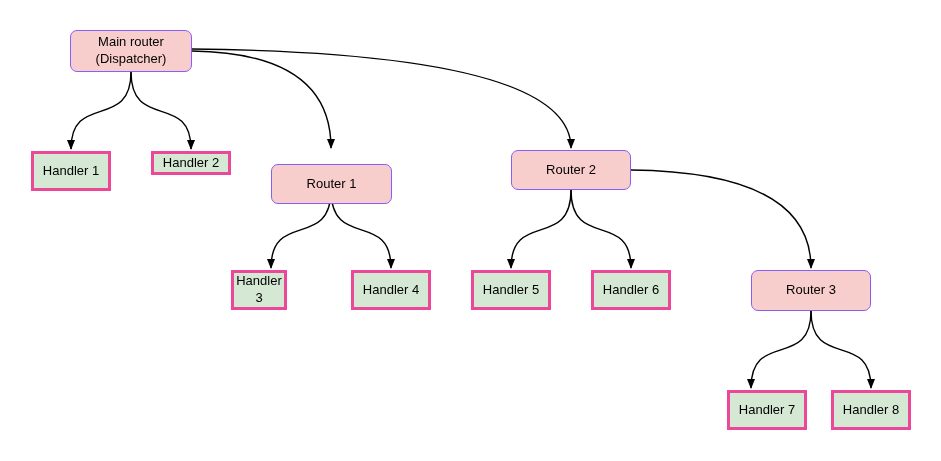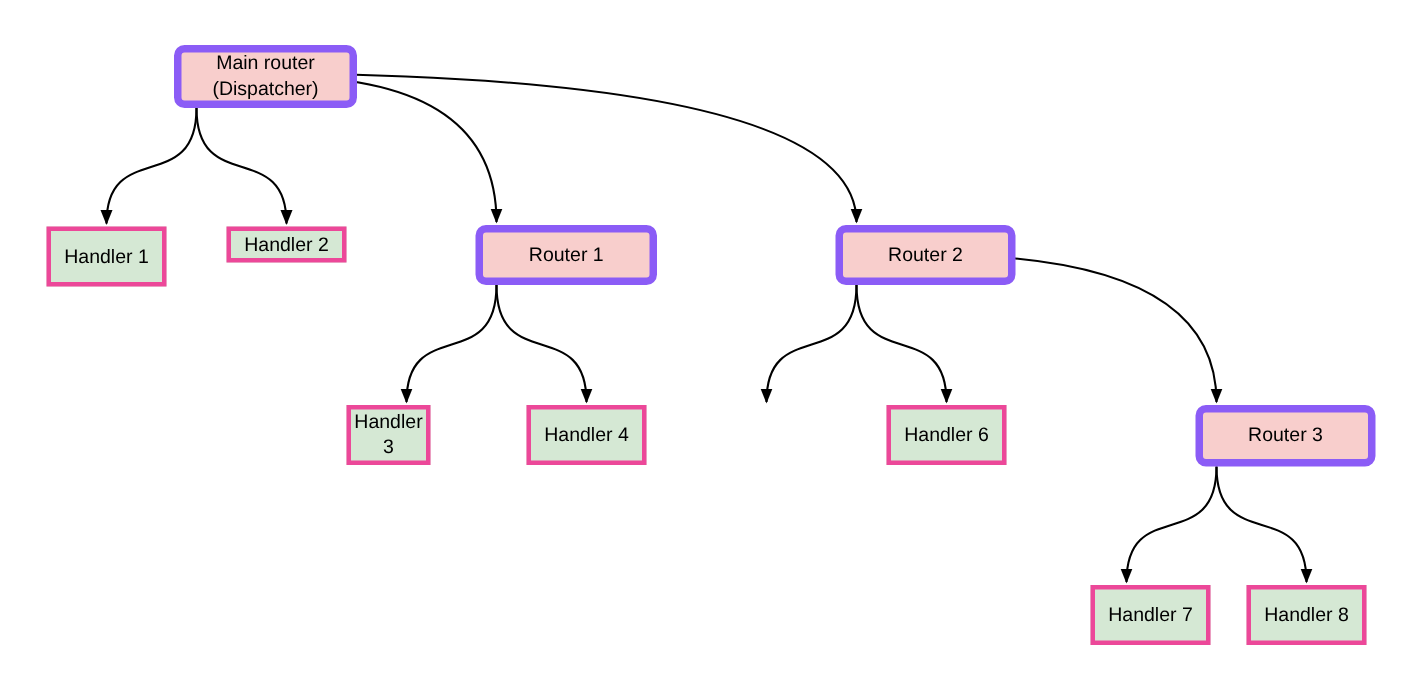--- a/index.html
+++ b/index.html
@@ -29,23 +29,22 @@
     justify-content: center;
     text-align: center;
     box-sizing: border-box;
     font-size: 13px;
     line-height: 1.3;
     color: #000000;
     white-space: pre-line;
   }
   .node.router {
     background: #f8cecc;
-    border: 5px solid #8b5cf6;
+    border: 1px solid #8b5cf6;
     border-radius: 7px;
-    margin-left: 46px;
   }
   .node.handler {
     background: #d5e8d4;
     border: 3px solid #ec4899;
   }
 </style>
 </head>
 <body>
 
 <div class="canvas">
@@ -76,36 +75,39 @@
   </div>
 
   <div class="node handler" style="left:31px; top:151px; width:80px; height:40px;">
     <span>Handler 1</span>
   </div>
 
   <div class="node handler" style="left:151px; top:151px; width:80px; height:24px;">
     <span>Handler 2</span>
   </div>
 
-  <div class="node router" style="left:271px; top:150px; width:121px; height:40px;">
+  <div class="node router" style="left:271px; top:164px; width:121px; height:40px;">
     <span>Router 1</span>
   </div>
 
   <div class="node router" style="left:511px; top:150px; width:120px; height:40px;">
     <span>Router 2</span>
   </div>
 
   <div class="node handler" style="left:231px; top:270px; width:56px; height:40px;">
     <span>Handler 3</span>
   </div>
 
   <div class="node handler" style="left:351px; top:270px; width:80px; height:40px;">
     <span>Handler 4</span>
   </div>
 
+  <div class="node handler" style="left:471px; top:270px; width:80px; height:40px;">
+    <span>Handler 5</span>
+  </div>
 
   <div class="node handler" style="left:591px; top:270px; width:80px; height:40px;">
     <span>Handler 6</span>
   </div>
 
   <div class="node router" style="left:751px; top:270px; width:120px; height:41px;">
     <span>Router 3</span>
   </div>
 
   <div class="node handler" style="left:711px; top:390px; width:80px; height:40px;margin-left:16px;">

